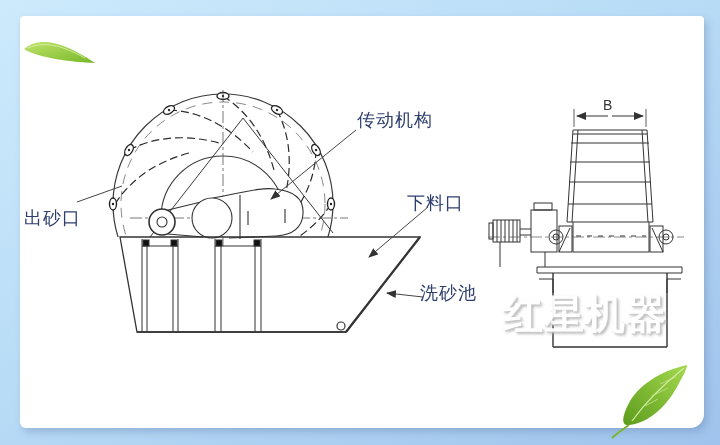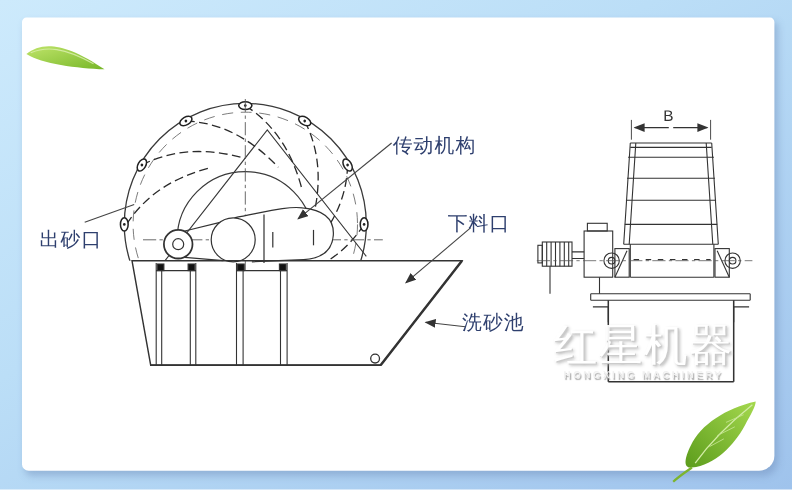--- a/index.html
+++ b/index.html
@@ -18,21 +18,21 @@
     position:absolute;color:#2e3f6e;font-size:18px;line-height:1.2;
     letter-spacing:1px;white-space:nowrap;font-family:"Liberation Sans",sans-serif;
   }
   .b-label{
     position:absolute;color:#333;font-size:14px;font-family:"Liberation Sans",sans-serif;
   }
   .watermark{
     position:absolute;left:496px;top:294px;width:178px;text-align:center;opacity:.95;
   }
   .watermark .cn{
-    font-size:40px;font-weight:normal;line-height:1.0;color:#ffffff;letter-spacing:1px;
+    font-size:40px;font-weight:bold;line-height:1.0;color:#ffffff;letter-spacing:1px;
     text-shadow:1px 1px 0 #c9c9c9,2px 2px 3px #aeaeae;white-space:nowrap;
   }
   .watermark .en{
     margin-top:2px;font-size:9px;font-weight:bold;letter-spacing:2.2px;color:#f0f0f0;
     text-shadow:1px 1px 1px #a8a8a8;white-space:nowrap;
   }
 </style>
 </head>
 <body>
 
@@ -200,26 +200,25 @@
     <path d="M28,48 C42,42 58,43 85,58" stroke="#dcf0b0" stroke-width="1" fill="none" opacity=".8"></path>
   </g>
   <g>
     <path d="M687,365 C660,371 637,386 628,405 C622,417 621,426 629,425 C650,423 667,405 677,387 C683,376 687,369 687,365 Z" fill="url(#lg2)"></path>
     <path d="M629,425 C622,430 616,434 612,438" stroke="#7cb42e" stroke-width="2" fill="none"></path>
     <path d="M684,368 C664,384 645,403 632,421" stroke="#d2eca4" stroke-width="1.2" fill="none"></path>
     <path d="M676,377 L660,384 M668,388 L652,396 M658,399 L645,406" stroke="#c3e48e" stroke-width=".8" fill="none"></path>
   </g>
 </svg>
 
-<div class="cn-label" style="left:36px;top:208px">出砂口</div>
-
-<div class="cn-label" style="left:357px;top:122px">传动机构</div>
+<div class="cn-label" style="left:24px;top:208px">出砂口</div>
+
+<div class="cn-label" style="left:357px;top:110px">传动机构</div>
 
 <div class="cn-label" style="left:407px;top:193px">下料口</div>
 
 <div class="cn-label" style="left:420px;top:283px">洗砂池</div>
 
 <div class="b-label" style="left:603px;top:97px">B</div>
 
 <div class="watermark">
   <div class="cn">红星机器</div>
-  <div class="en">HONGXING MACHINERY</div>
 </div>
 
 </body></html>

